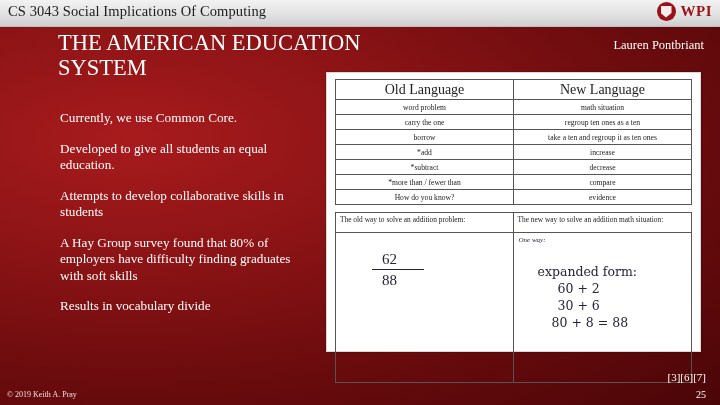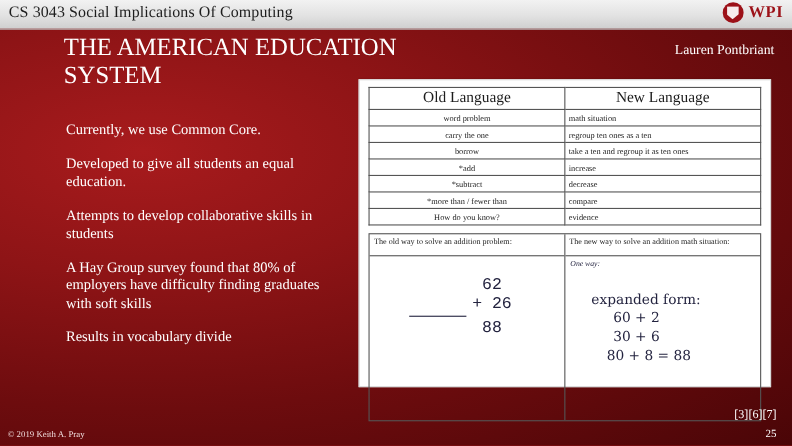--- a/index.html
+++ b/index.html
@@ -137,21 +137,21 @@
     font-size: 14px;
     font-weight: normal;
     text-align: center;
     height: 15px;
   }
   table.lang td.old {
     text-align: center;
     width: 50%;
   }
   table.lang td.new {
-    text-align: left;
+    text-align: center;
     width: 50%;
   }
   .note {
     margin-top: 6px;
     font-size: 7.4px;
     font-style: italic;
     line-height: 1.45;
     color: #222;
   }
   .two-col {
@@ -176,23 +176,22 @@
     border-bottom: 1px solid #555;
     line-height: 1.3;
     min-height: 20px;
     box-sizing: border-box;
   }
   .sum-left {
     position: relative;
     padding: 18px 0 0 46px;
     font-size: 15px;
     line-height: 1.15;
-    font-family: Liberation Mono, monospace;
+    font-family: Liberation Serif, serif;
     color: #23233f;
-    text-align: center;
   }
   .sum-left .ln {
     width: 52px;
     border-bottom: 1.4px solid #23233f;
     margin: 1px 0 2px -10px;
   }
   .small-note {
     font-size: 7px;
     font-style: italic;
     padding: 3px 0 0 5px;
@@ -292,21 +291,20 @@
       </tr>
     </tbody>
       </table>
 
 
     <div class="two-col">
       <div class="col-left">
         <div class="col-head">The old way to solve an addition problem:</div>
         <div class="sum-left">
           <div>62</div>
-          <div>+ 26</div>
           <div class="ln"></div>
           <div>88</div>
         </div>
       </div>
       <div class="col-right">
         <div class="col-head">The new way to solve an addition math situation:</div>
         <div class="small-note">One way:</div>
         <div class="expanded">
           <div>expanded form:</div>
           <div class="indent1">60 + 2</div>

